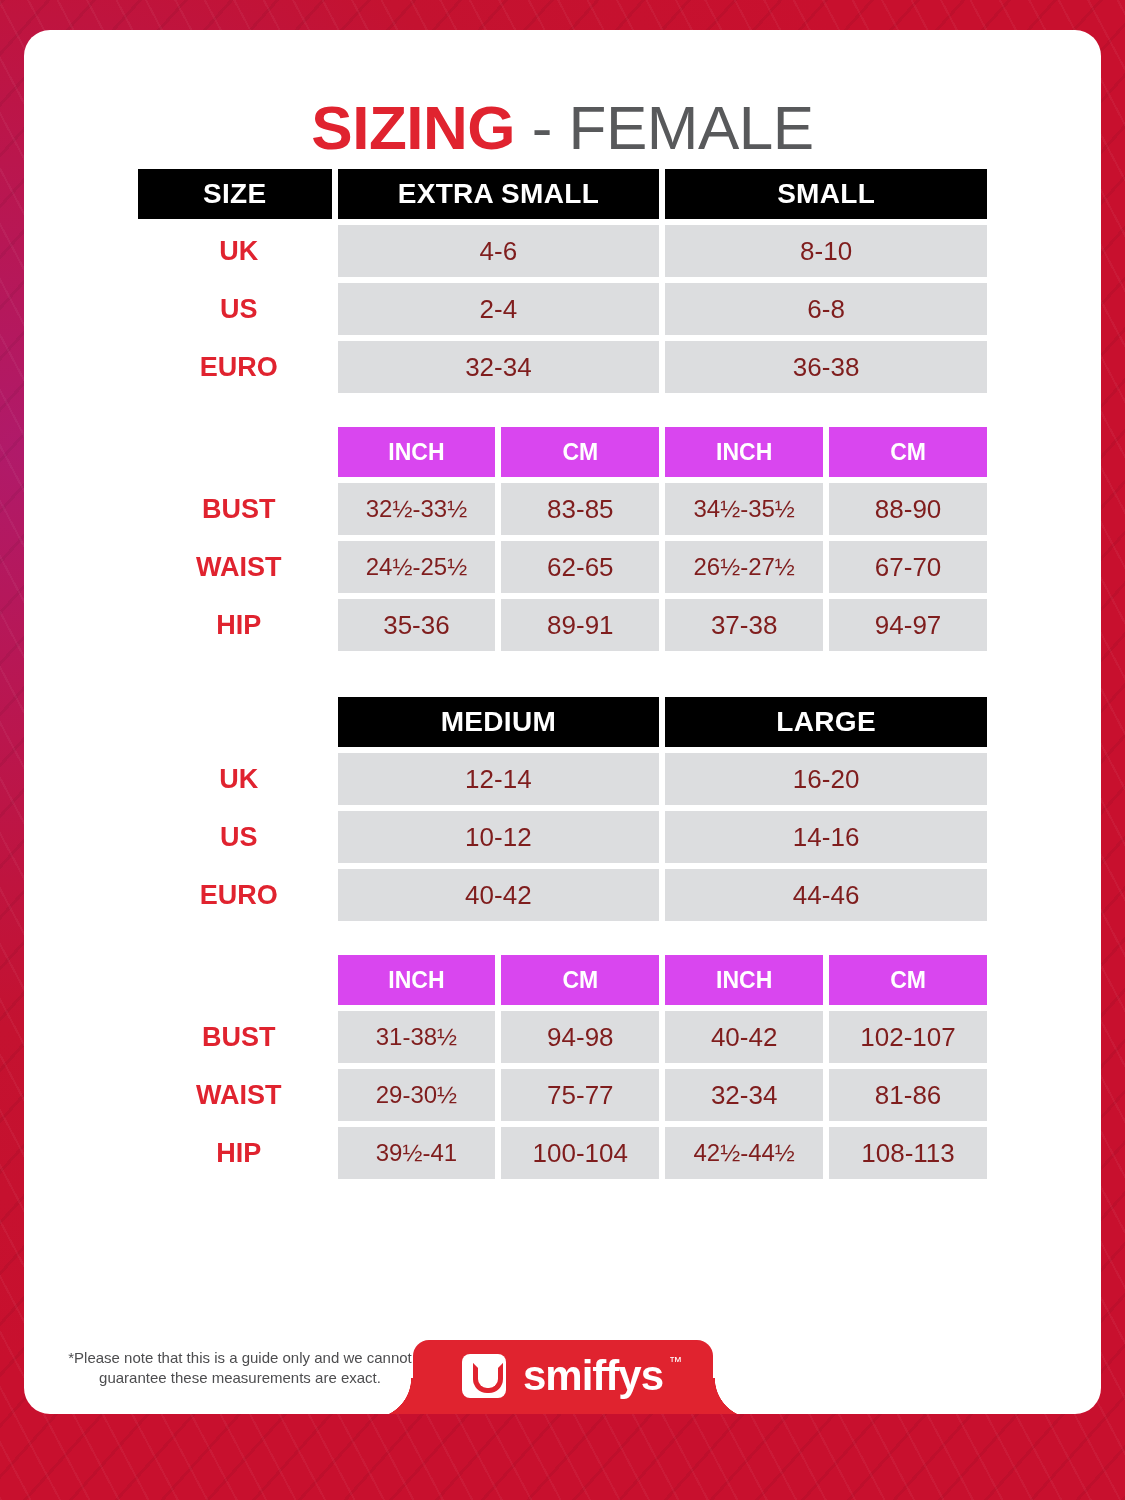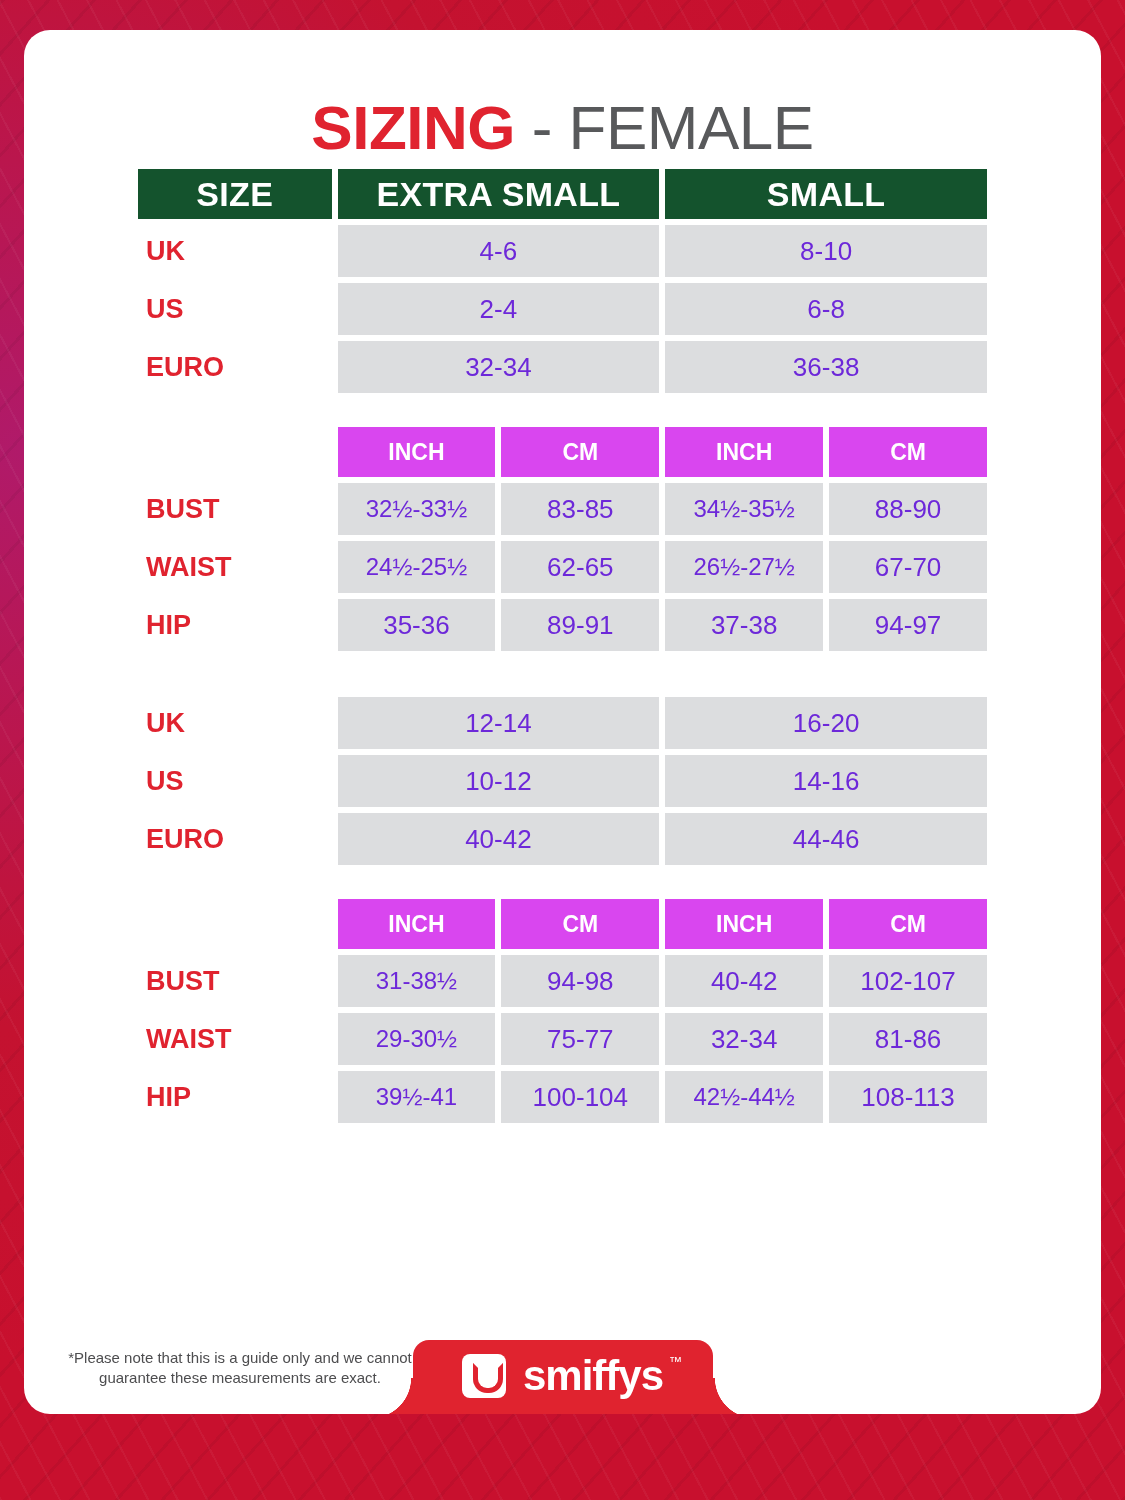--- a/index.html
+++ b/index.html
@@ -66,44 +66,44 @@
     table-layout: fixed;
   }
   table.sz td, table.sz th {
     padding: 0;
     margin: 0;
   }
   .rowlabel {
     color: #e0232f;
     font-size: 27px;
     font-weight: bold;
-    text-align: left;
+    text-align: center;
     padding-left: 8px !important;
     white-space: nowrap;
   }
   .hdr-red {
-    background: #14532d;
+    background: #000000;
     color: #ffffff;
-    font-size: 34px;
+    font-size: 28px;
     font-weight: bold;
     text-align: center;
     height: 50px;
     letter-spacing: 0.3px;
   }
   .hdr-grey {
     background: #d946ef;
     color: #ffffff;
     font-size: 23px;
     font-weight: bold;
     text-align: center;
     height: 50px;
   }
   .cell {
     background: #dcdddf;
-    color: #6d28d9;
+    color: #7f1d1d;
     font-size: 26px;
     text-align: center;
     height: 52px;
     white-space: nowrap;
   }
   .cell.small { font-size: 24px; }
   .spacer-row td { height: 22px; background: transparent; }
   .gap { height: 34px; }
 
   .footer {
@@ -268,20 +268,25 @@
 
       <table class="sz">
         <colgroup>
           <col style="width:190px">
           <col style="width:155px">
             <col style="width:155px">
           <col style="width:155px">
             <col style="width:155px">
         </colgroup>
         <tbody>
+            <tr>
+          <td></td>
+          <td class="hdr-red" colspan="2">MEDIUM</td>
+          <td class="hdr-red" colspan="2">LARGE</td>
+        </tr>
         <tr>
           <td class="rowlabel">UK</td>
           <td class="cell" colspan="2">12-14</td>
           <td class="cell" colspan="2">16-20</td>
         </tr>
         <tr>
           <td class="rowlabel">US</td>
           <td class="cell" colspan="2">10-12</td>
           <td class="cell" colspan="2">14-16</td>
         </tr>

